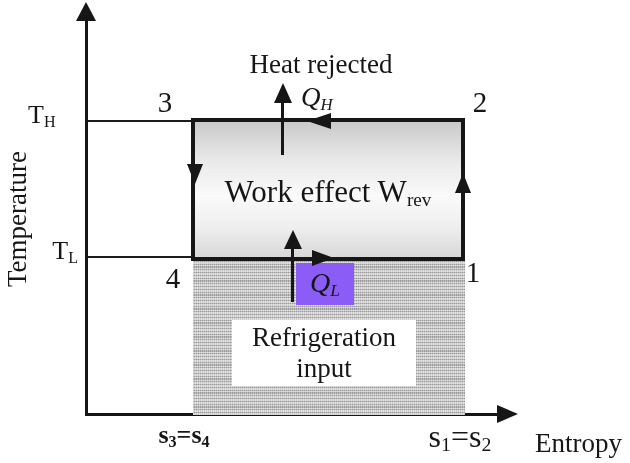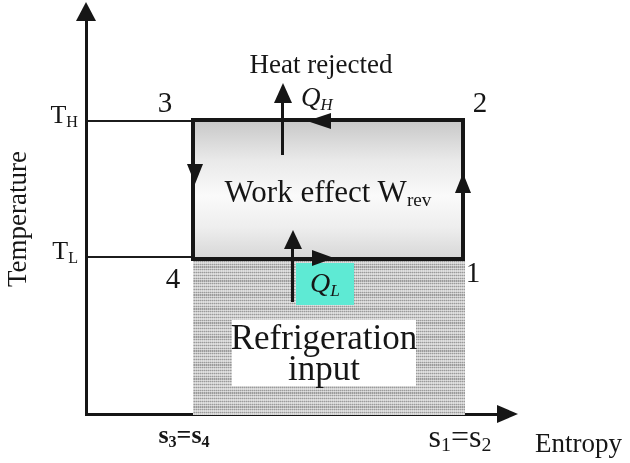--- a/index.html
+++ b/index.html
@@ -48,36 +48,36 @@
   .arr-4-1{left:312px;top:250px;border-top:8px solid transparent;border-bottom:8px solid transparent;border-left:22px solid #161616;z-index:4;}
 
   
   .qh-line{left:281px;top:100px;width:3px;height:55px;background:#161616;z-index:4;}
   .qh-head{left:274px;top:83px;border-left:9px solid transparent;border-right:9px solid transparent;border-bottom:20px solid #161616;z-index:4;}
   
   .ql-line{left:291px;top:245px;width:3px;height:57px;background:#161616;z-index:4;}
   .ql-head{left:284px;top:230px;border-left:9px solid transparent;border-right:9px solid transparent;border-bottom:19px solid #161616;z-index:4;}
 
   
-  .ql-box{left:296px;top:263px;width:58px;height:42px;background:#5eead4;z-index:3;
+  .ql-box{left:296px;top:263px;width:58px;height:42px;background:#8b5cf6;z-index:3;
           display:flex;align-items:center;justify-content:center;font-size:28px;}
   .refrig-box{left:232px;top:320px;width:184px;height:66px;background:#ffffff;z-index:3;
           display:flex;flex-direction:column;align-items:center;justify-content:center;
-          font-size:35px;line-height:31px;}
+          font-size:27px;line-height:31px;}
 
   
   .heat-rejected{left:231px;top:49px;width:180px;font-size:27px;z-index:5;text-align:center;}
   .qh-label{left:301px;top:82px;font-size:27px;z-index:5;}
   .work-input{left:191px;top:174px;width:274px;font-size:31px;z-index:5;}
   .pt{width:34px;font-size:29px;z-index:5;}
   .pt-3{left:148px;top:86px;}
   .pt-2{left:463px;top:86px;}
   .pt-4{left:156px;top:262px;}
   .pt-1{left:456px;top:256px;}
-  .t-high{left:28px;top:100px;width:50px;text-align:right;font-size:26px;z-index:5;}
+  .t-high{left:28px;top:100px;width:50px;text-align:left;font-size:26px;z-index:5;}
   .t-low{left:28px;top:236px;width:50px;font-size:26px;z-index:5;}
   .temp-label{left:-62px;top:203px;width:160px;height:32px;font-size:27px;
               transform:rotate(-90deg);z-index:5;}
   .entropy-label{left:535px;top:428px;font-size:27px;z-index:5;}
   .s34{left:124px;top:420px;width:120px;font-size:26px;z-index:5;font-weight:bold;}
   .s12{left:400px;top:418px;width:120px;font-size:32px;z-index:5;}
 </style>
 </head>
 <body>
 

